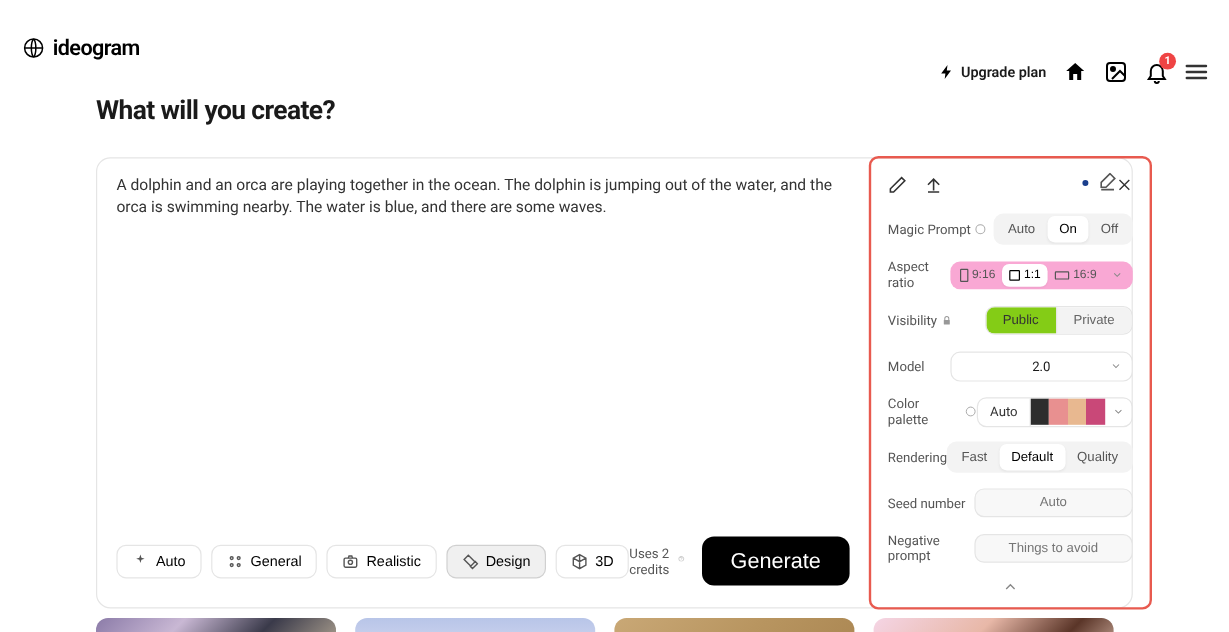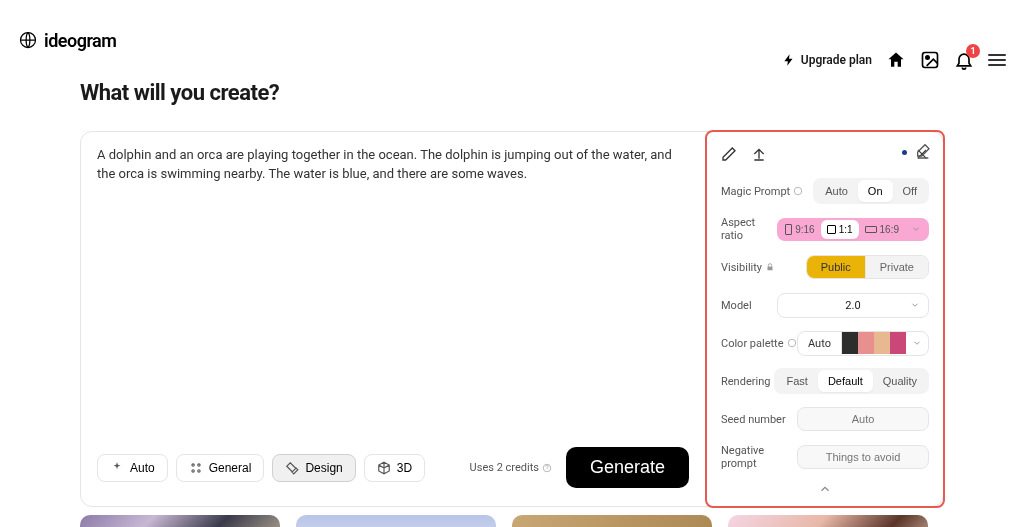--- a/index.html
+++ b/index.html
@@ -47,21 +47,21 @@
 
 .ar-seg { display: flex; align-items:center; background: #f9a8d4; border-radius: 8px; padding: 2px; gap:0; }
 .ar-btn { display: flex; align-items: center; gap: 3px; font-size: 10px; padding: 4px 6px; border-radius: 6px; cursor: pointer; color: #555; border:none; background:transparent;}
 .ar-btn.active { background: #fff; color: #000; box-shadow: 0 1px 2px rgba(0,0,0,0.05); }
 .ar-shape-v { width: 7px; height: 11px; border: 1px solid currentColor; border-radius: 1px; }
 .ar-shape-s { width: 9px; height: 9px; border: 1px solid currentColor; border-radius: 1px; }
 .ar-shape-h { width: 12px; height: 7px; border: 1px solid currentColor; border-radius: 1px; }
 .ar-caret{padding:0 6px;color:#888;cursor:pointer;}
 
 .vis-seg { display: flex; border: 1px solid #e5e5e5; border-radius: 8px; overflow: hidden; }
-.vis-btn { border: none; background: #eab308; font-size: 11px; padding: 5px 14px; cursor: pointer; color: #333; }
+.vis-btn { border: none; background: #84cc16; font-size: 11px; padding: 5px 14px; cursor: pointer; color: #333; }
 .vis-btn + .vis-btn { border-left: 1px solid #e5e5e5; background:#f3f3f3; color:#666;}
 
 .dropdown { border: 1px solid #e5e5e5; border-radius: 8px; padding: 5px 10px; font-size: 11px; display: flex; align-items: center; justify-content: center; width: 152px; position:relative; cursor:pointer; background:#fff;}
 .dropdown .caret{position:absolute;right:8px;color:#888;}
 
 .palette-row { display: flex; gap: 0; border: 1px solid #e5e5e5; border-radius: 8px; overflow: hidden; align-items: center; width:132px;}
 .palette-auto { font-size: 11px; padding: 5px 10px; color: #333; border-right:1px solid #e5e5e5;}
 .palette-swatches { display: flex; flex:1; height: 22px; }
 .sw { flex: 1; }
 .palette-caret{padding:0 6px;color:#888;}
@@ -167,20 +167,30 @@
           <button class="style-chip">
             <span class="chip-icon">
                 <svg viewBox="0 0 24 24" fill="none" stroke="currentColor" stroke-width="2">
                   <circle cx="7" cy="7" r="2"></circle>
                   <circle cx="17" cy="7" r="2"></circle>
                   <circle cx="7" cy="17" r="2"></circle>
                   <circle cx="17" cy="17" r="2"></circle>
                 </svg>
               </span>
             <span>General</span>
+          </button>
+          <button class="style-chip">
+            <span class="chip-icon">
+                <svg viewBox="0 0 24 24" fill="none" stroke="currentColor" stroke-width="2">
+                  <rect x="3" y="7" width="18" height="13" rx="2"></rect>
+                  <circle cx="12" cy="13" r="3"></circle>
+                  <path d="M9 7l1-3h4l1 3"></path>
+                </svg>
+              </span>
+            <span>Realistic</span>
           </button>
           <button class="style-chip active">
             <span class="chip-icon">
                 <svg viewBox="0 0 24 24" fill="none" stroke="currentColor" stroke-width="2">
                   <path d="M12 19l7-7 3 3-7 7-3-3zM18 12L9 3 3 9l9 9M3 9l6 6"></path>
                 </svg>
               </span>
             <span>Design</span>
           </button>
           <button class="style-chip">

